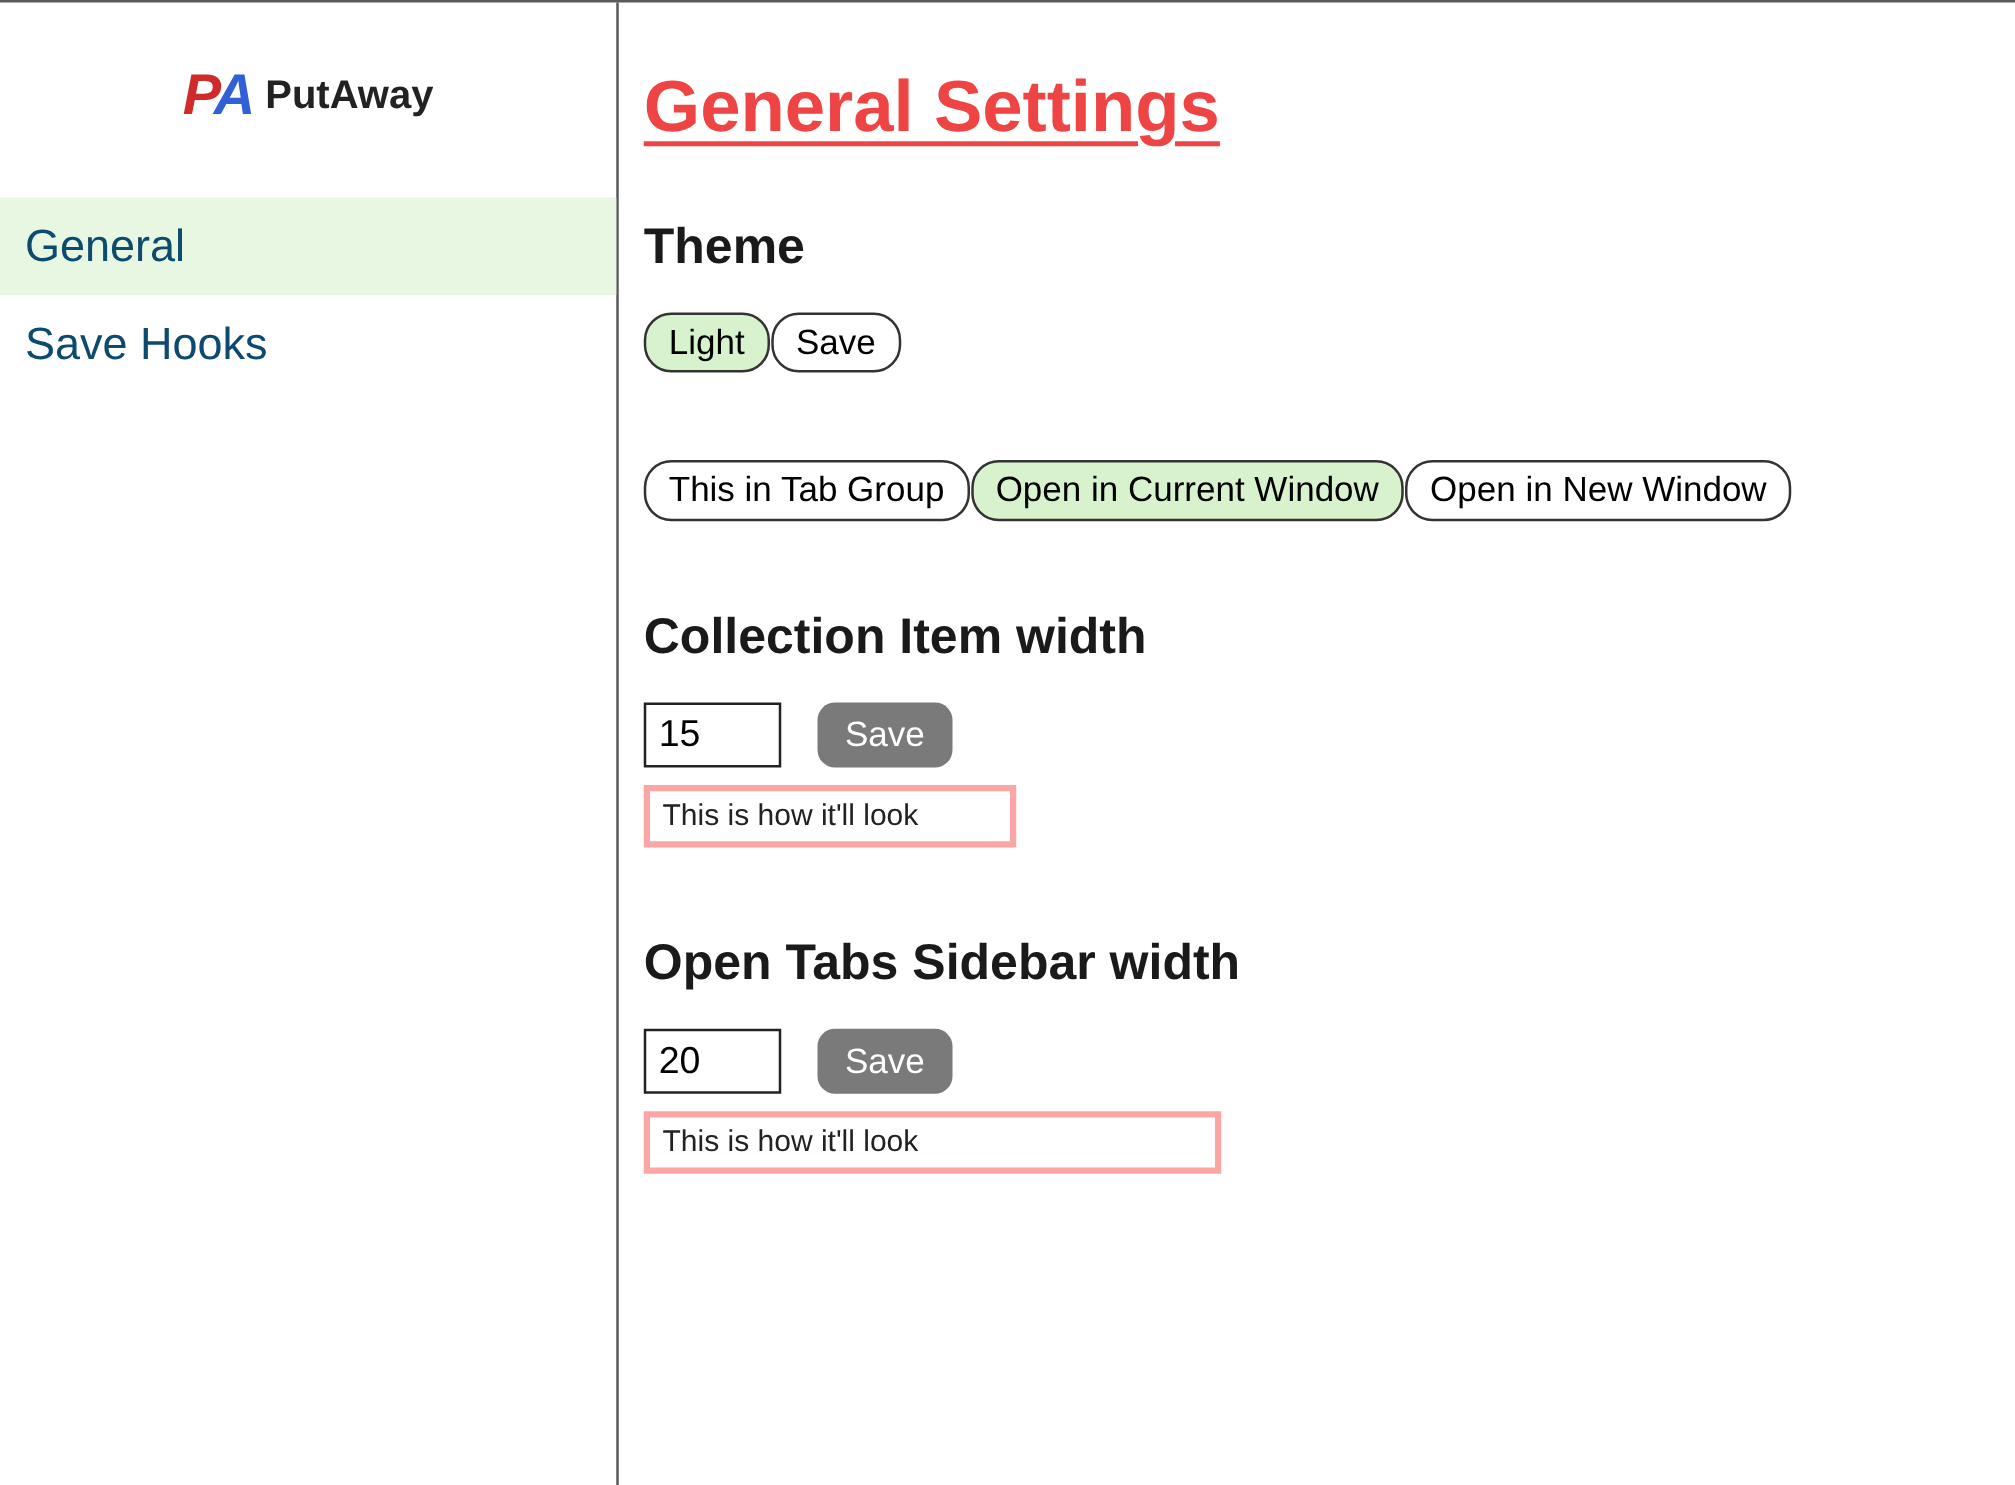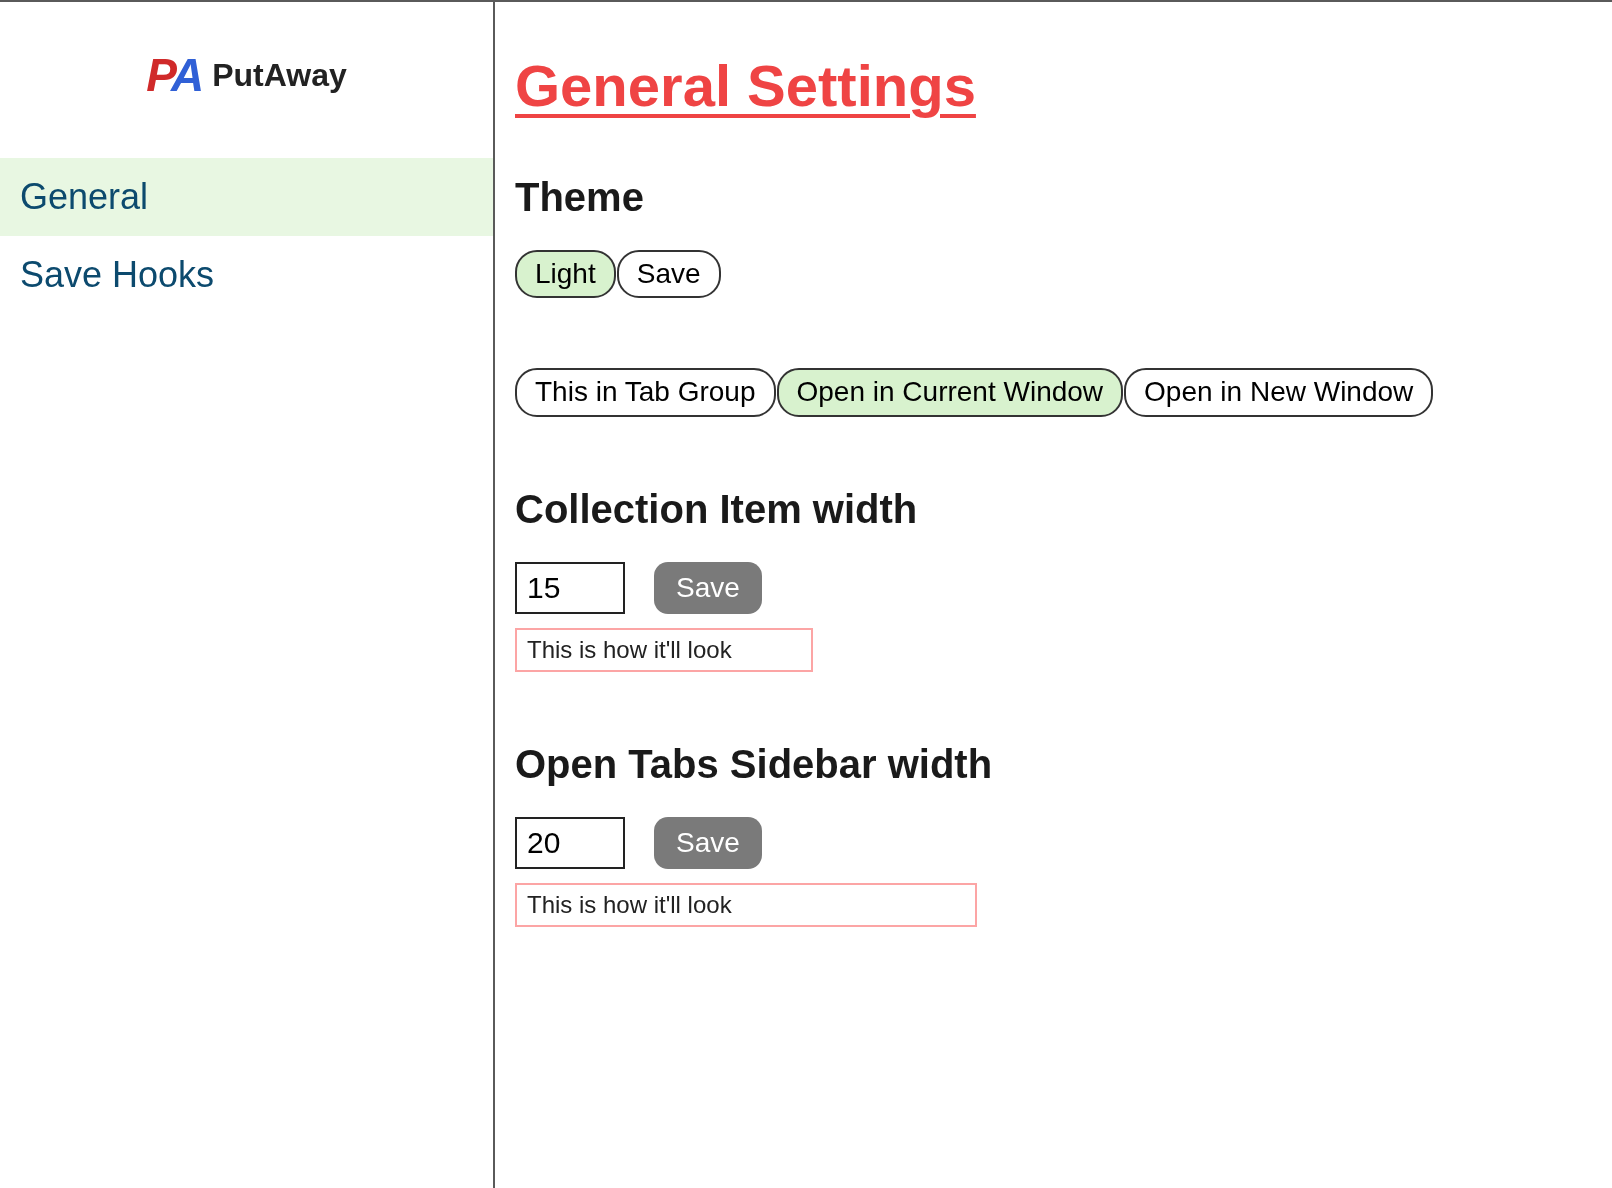--- a/index.html
+++ b/index.html
@@ -116,21 +116,21 @@
       background: #7a7a7a;
       color: #ffffff;
       border: none;
       border-radius: 14px;
       padding: 10px 22px;
       font-size: 28px;
       font-weight: 500;
       cursor: pointer;
     }
     .preview-box {
-      border: 2px solid #fca5a5;
+      border: 5px solid #fca5a5;
       padding: 6px 10px;
       font-size: 24px;
       color: #222;
       display: inline-block;
     }
     .preview-15 { width: 298px; }
     .preview-20 { width: 462px; }
   </style>
 </head>
 <body>

